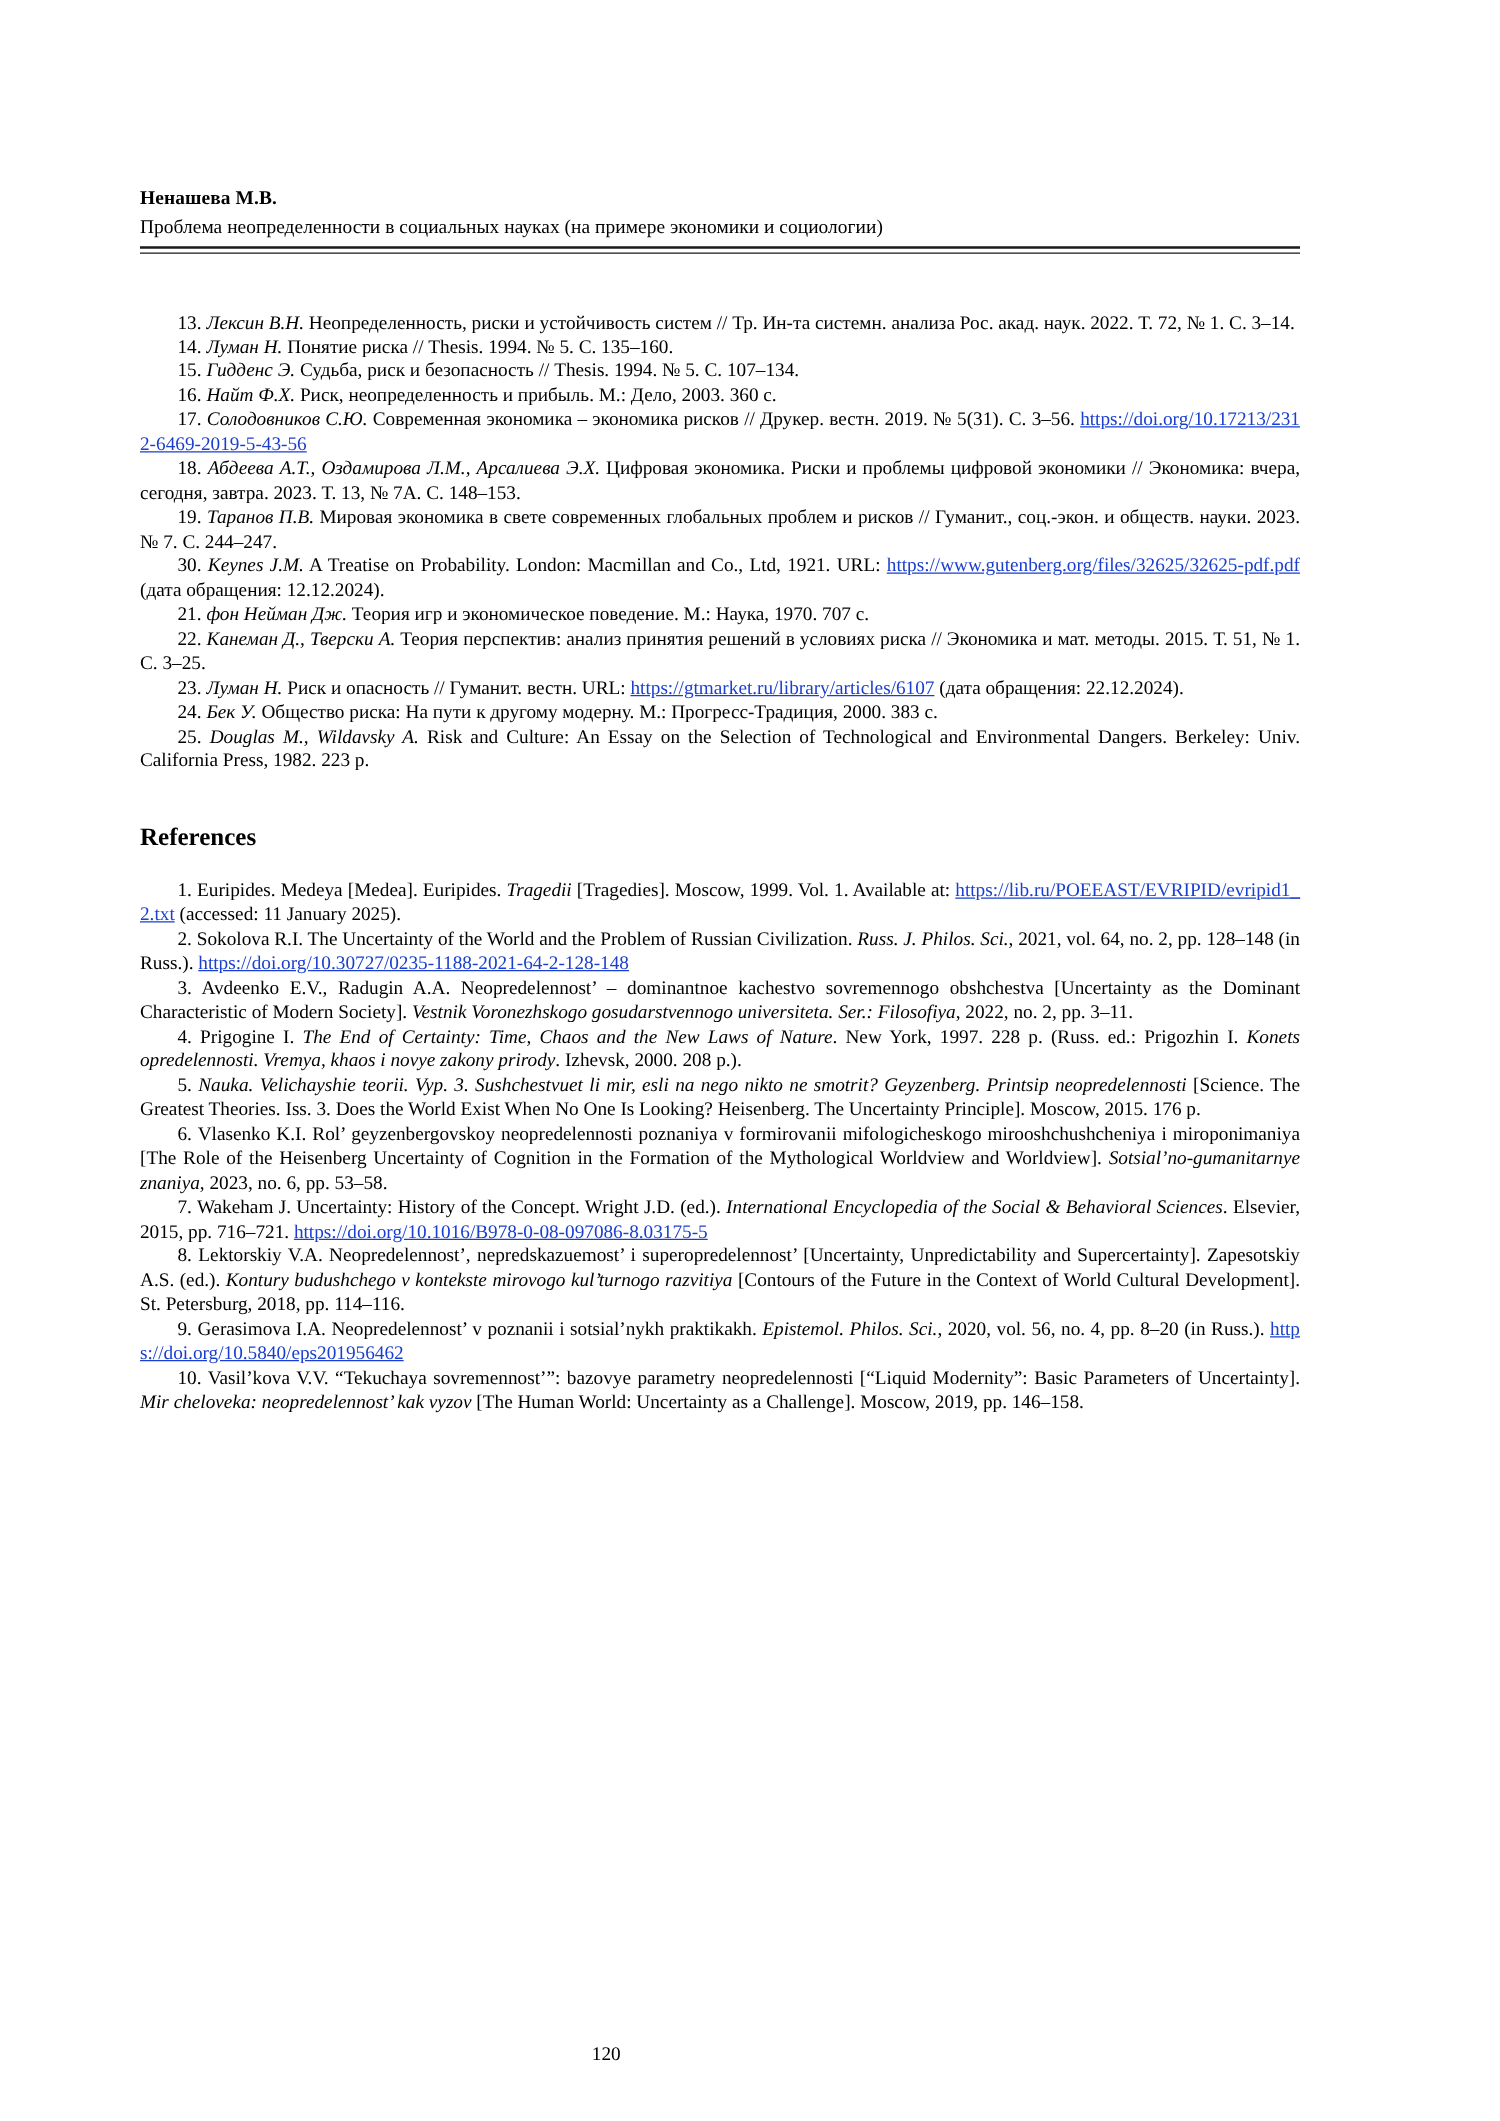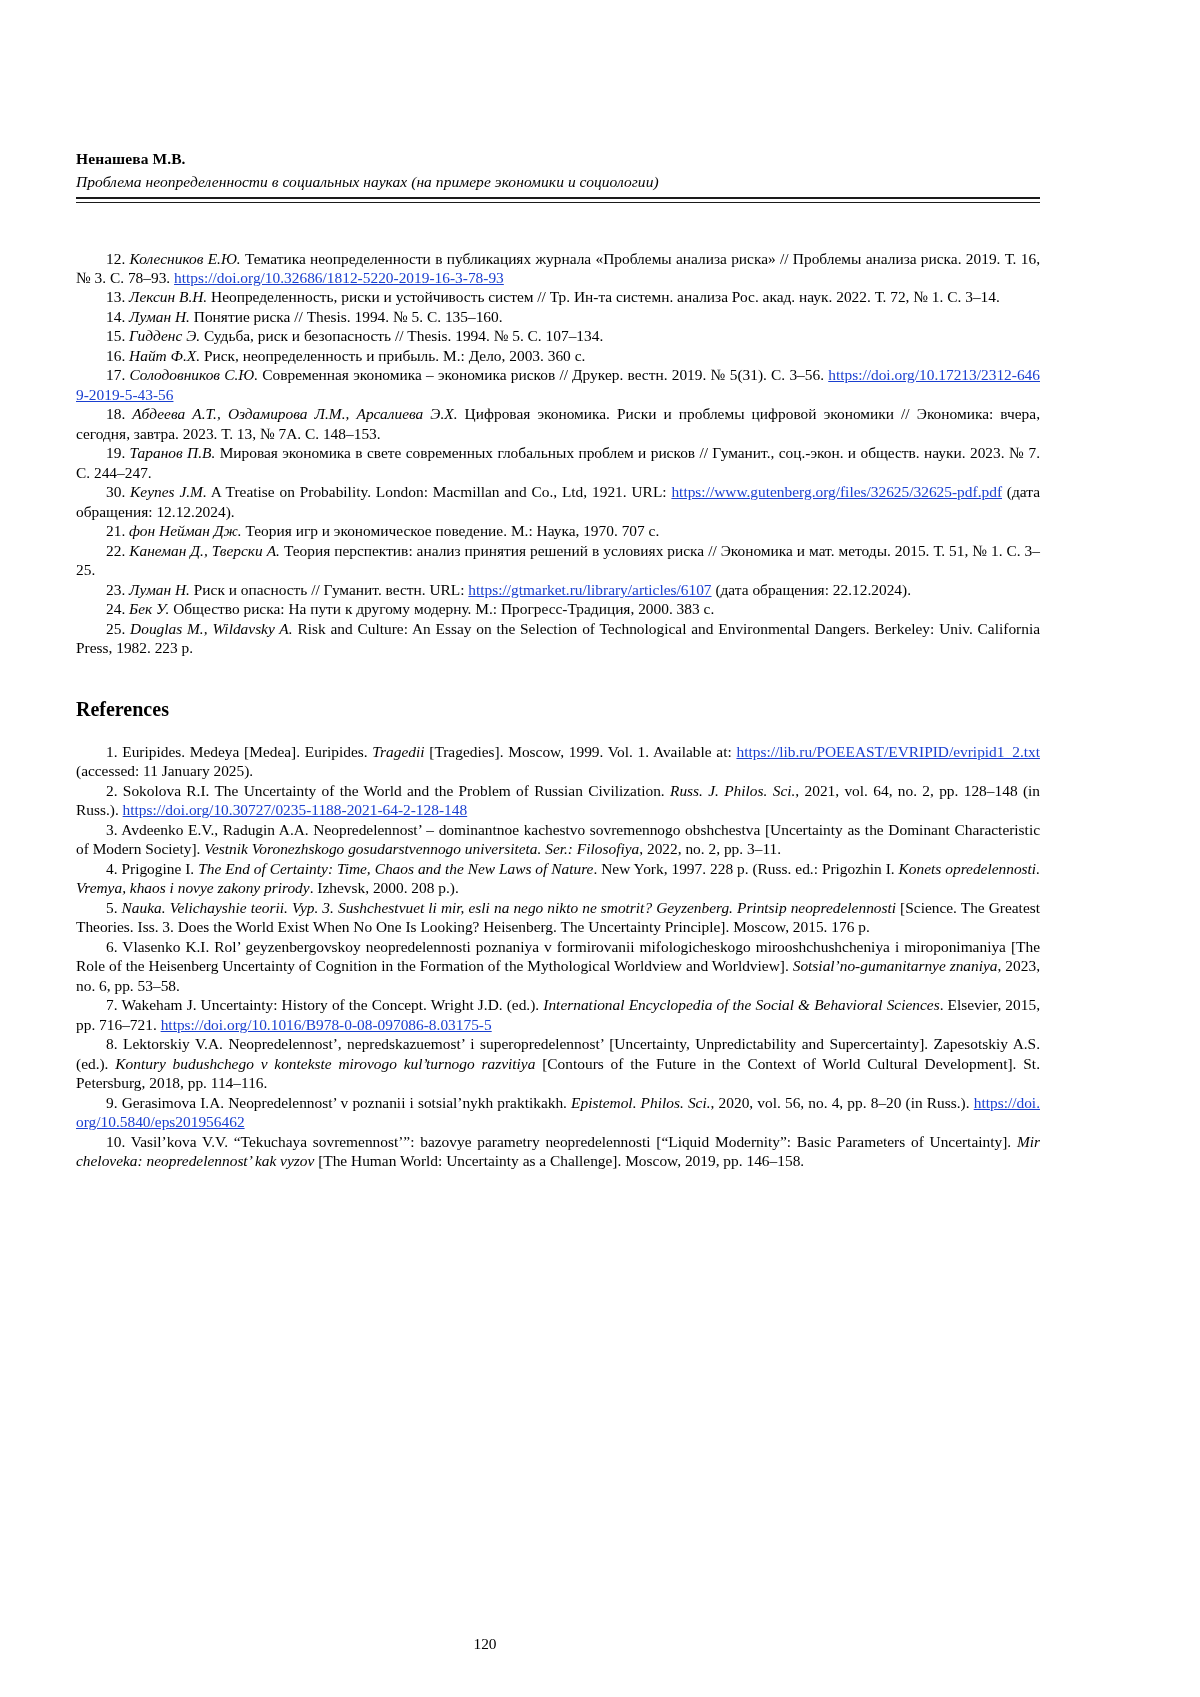--- a/index.html
+++ b/index.html
@@ -13,36 +13,35 @@
     font-family: "Liberation Serif", serif;
     color: #000000;
     position: relative;
   }
   .page {
     position: absolute;
     left: 0; top: 0;
     width: 1200px;
     height: 1697px;
     box-sizing: border-box;
-    padding: 150px 160px 0 76px;
+    padding: 150px 160px 0 112px;
   }
   .header {
     font-family: "Liberation Serif", serif;
   }
   .header-author {
     font-size: 15.5px;
     font-weight: bold;
     letter-spacing: 0.1px;
     margin-bottom: 5px;
   }
   .header-title {
     font-size: 15.5px;
     letter-spacing: 0.05px;
     margin-bottom: 6px;
-    font-style: italic;
   }
   .header-rule {
     border-top: 2.5px solid #1a1a1a;
     border-bottom: 1.2px solid #1a1a1a;
     height: 2.5px;
     margin-bottom: 0;
   }
   .content {
     margin-top: 46px;
     font-size: 15.4px;
@@ -85,24 +84,20 @@
 
   <div class="header">
     <div class="header-author">Ненашева М.В.</div>
     <div class="header-title">Проблема неопределенности в социальных науках (на примере экономики и социологии)</div>
     <div class="header-rule"></div>
   </div>
 
   <div class="content">
 
     <div class="refblock">
-      <p class="ref">
-        <span>12.</span>
-        <i>Колесников Е.Ю.</i><span> Тематика неопределенности в публикациях журнала «Проблемы анализа риска» // Проблемы анализа риска. 2019. Т. 16, № 3. С. 78–93. </span><a class="link" href="#">https://doi.org/10.32686/1812-5220-2019-16-3-78-93</a><span></span>
-      </p>
       <p class="ref">
         <span>13.</span>
         <i>Лексин В.Н.</i><span> Неопределенность, риски и устойчивость систем // Тр. Ин-та системн. анализа Рос. акад. наук. 2022. Т. 72, № 1. С. 3–14.</span>
       </p>
       <p class="ref">
         <span>14.</span>
         <i>Луман Н.</i><span> Понятие риска // Thesis. 1994. № 5. С. 135–160.</span>
       </p>
       <p class="ref">
         <span>15.</span>

